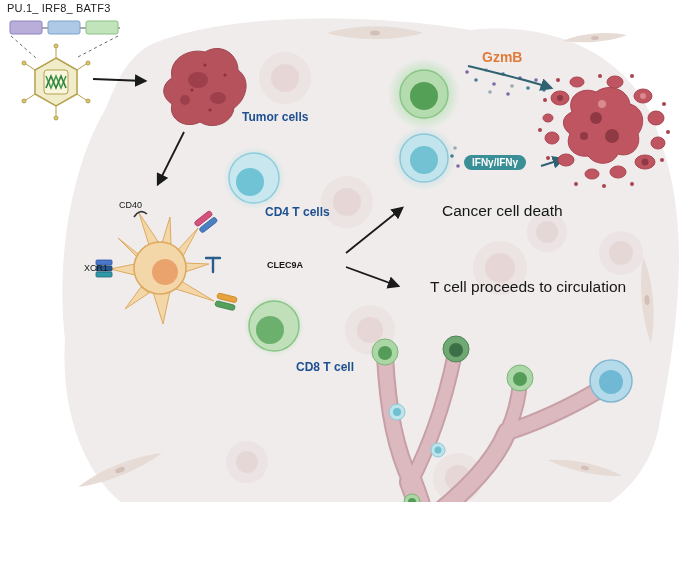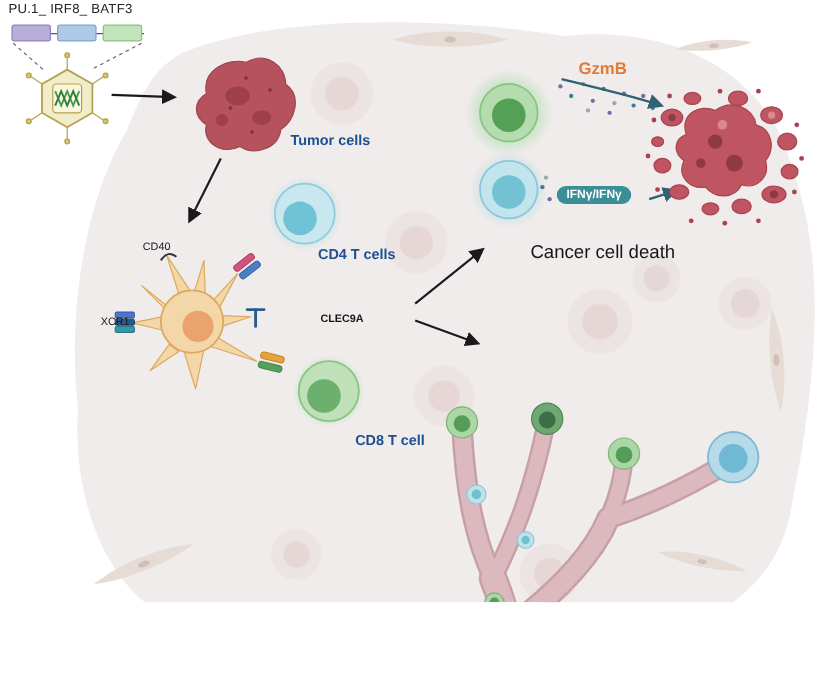--- a/index.html
+++ b/index.html
@@ -366,14 +366,15 @@
   <div class="lbl" id="construct-label">PU.1_ IRF8_ BATF3</div>
   <div class="lbl lbl-blue" id="tumor-label">Tumor cells</div>
   <div class="lbl lbl-blue" id="cd4-label">CD4 T cells</div>
   <div class="lbl lbl-blue" id="cd8-label">CD8 T cell</div>
   <div class="lbl lbl-small" id="cd40-label">CD40</div>
   <div class="lbl lbl-small" id="xcr1-label">XCR1</div>
   <div class="lbl lbl-small" id="clec9a-label">CLEC9A</div>
   <div class="lbl" id="gzmb-label">GzmB</div>
   <div class="lbl" id="ifn-pill">IFNγ/IFNγ</div>
   <div class="lbl lbl-black" id="cancer-death-label">Cancer cell death</div>
+  <div class="lbl lbl-black" id="circulation-label">T cell proceeds to circulation</div>
 
 </div>
 
 </body></html>

